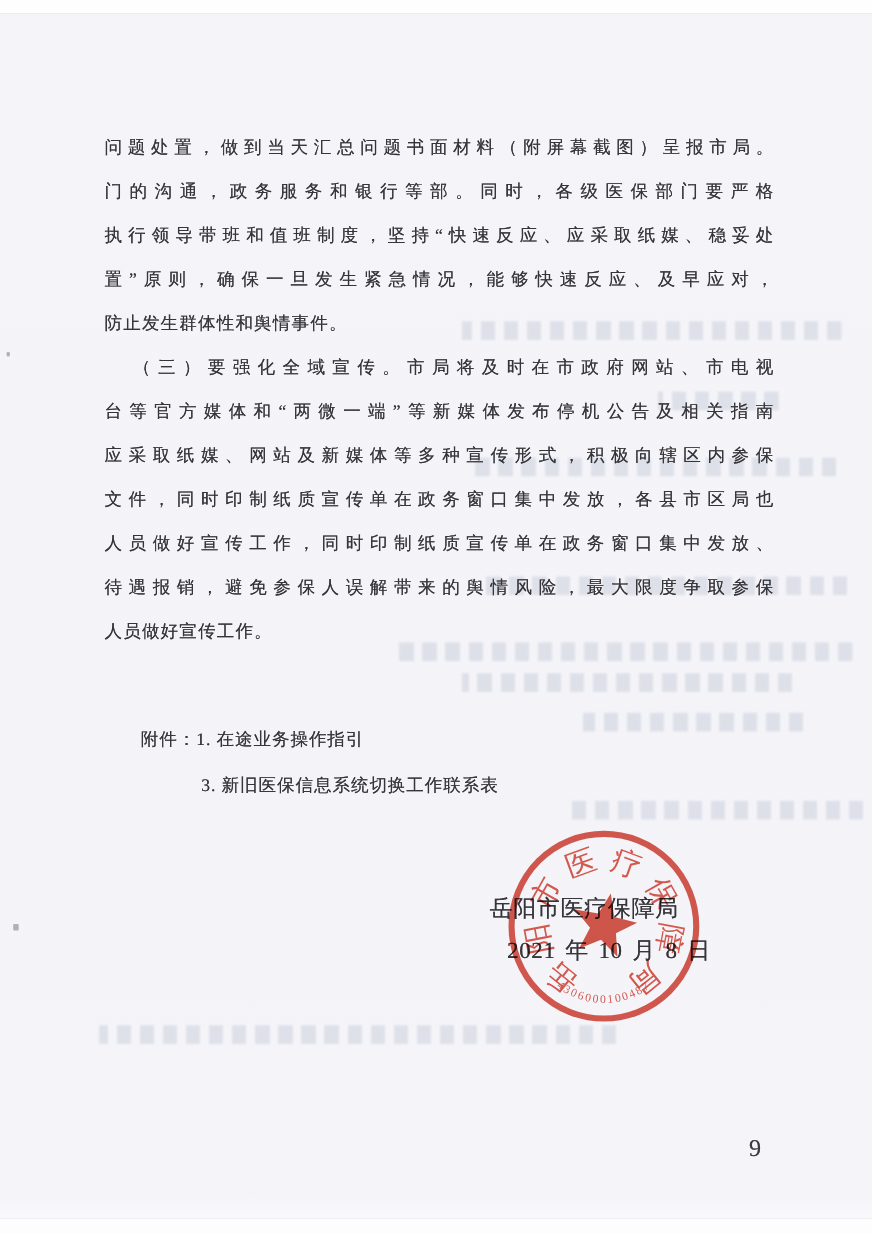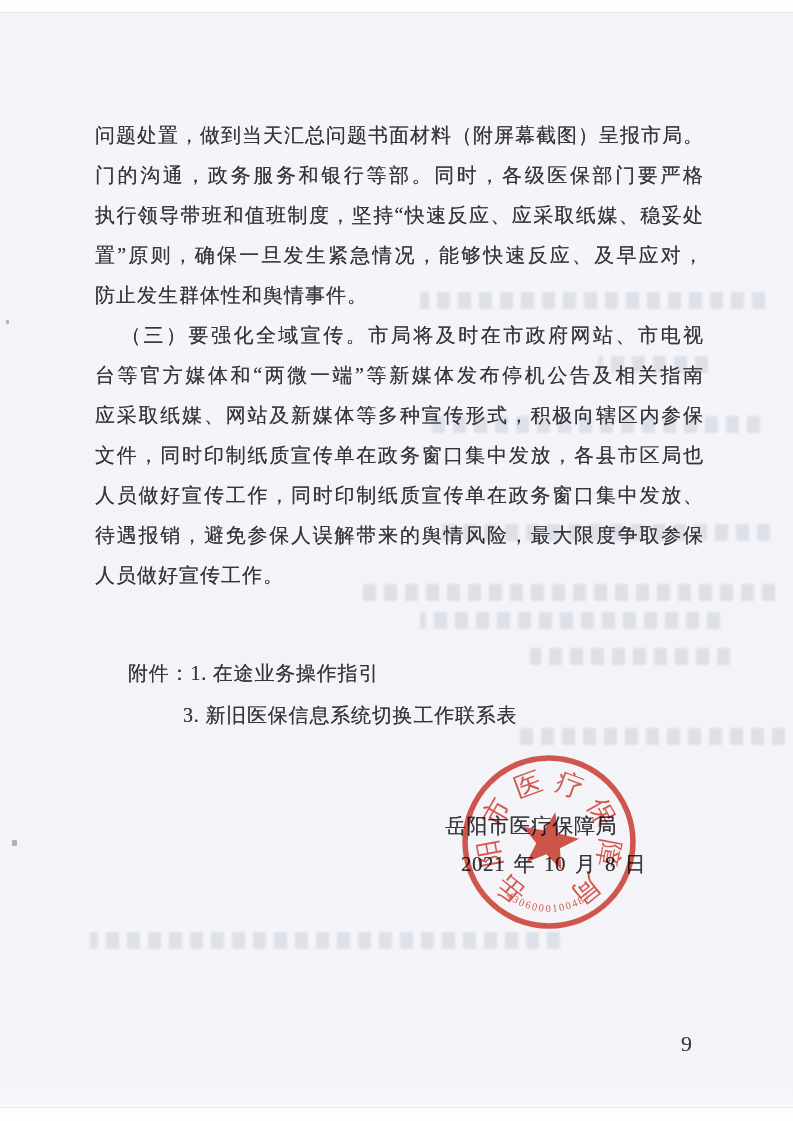--- a/index.html
+++ b/index.html
@@ -24,21 +24,21 @@
   .scan-edge-bottom{
     position:absolute;bottom:0;left:0;right:0;height:13px;
     background:#fdfdfe;border-top:1px solid rgba(195,195,210,.25);
   }
   
   #body-text{
     position:absolute;left:95px;top:115px;width:608px;
     color:var(--ink);
   }
   .line{
-    height:40px;line-height:40px;font-size:20px;letter-spacing:1px;
+    height:40px;line-height:40px;font-size:16px;letter-spacing:1px;
     white-space:nowrap;
     text-shadow:0 0 .5px rgba(55,55,62,.75);
   }
   .line.j{
     text-align:justify;text-align-last:justify;text-justify:inter-character;
     letter-spacing:0;white-space:normal;
   }
   
   #attachments{
     position:absolute;left:95px;top:652px;width:608px;color:var(--ink);

